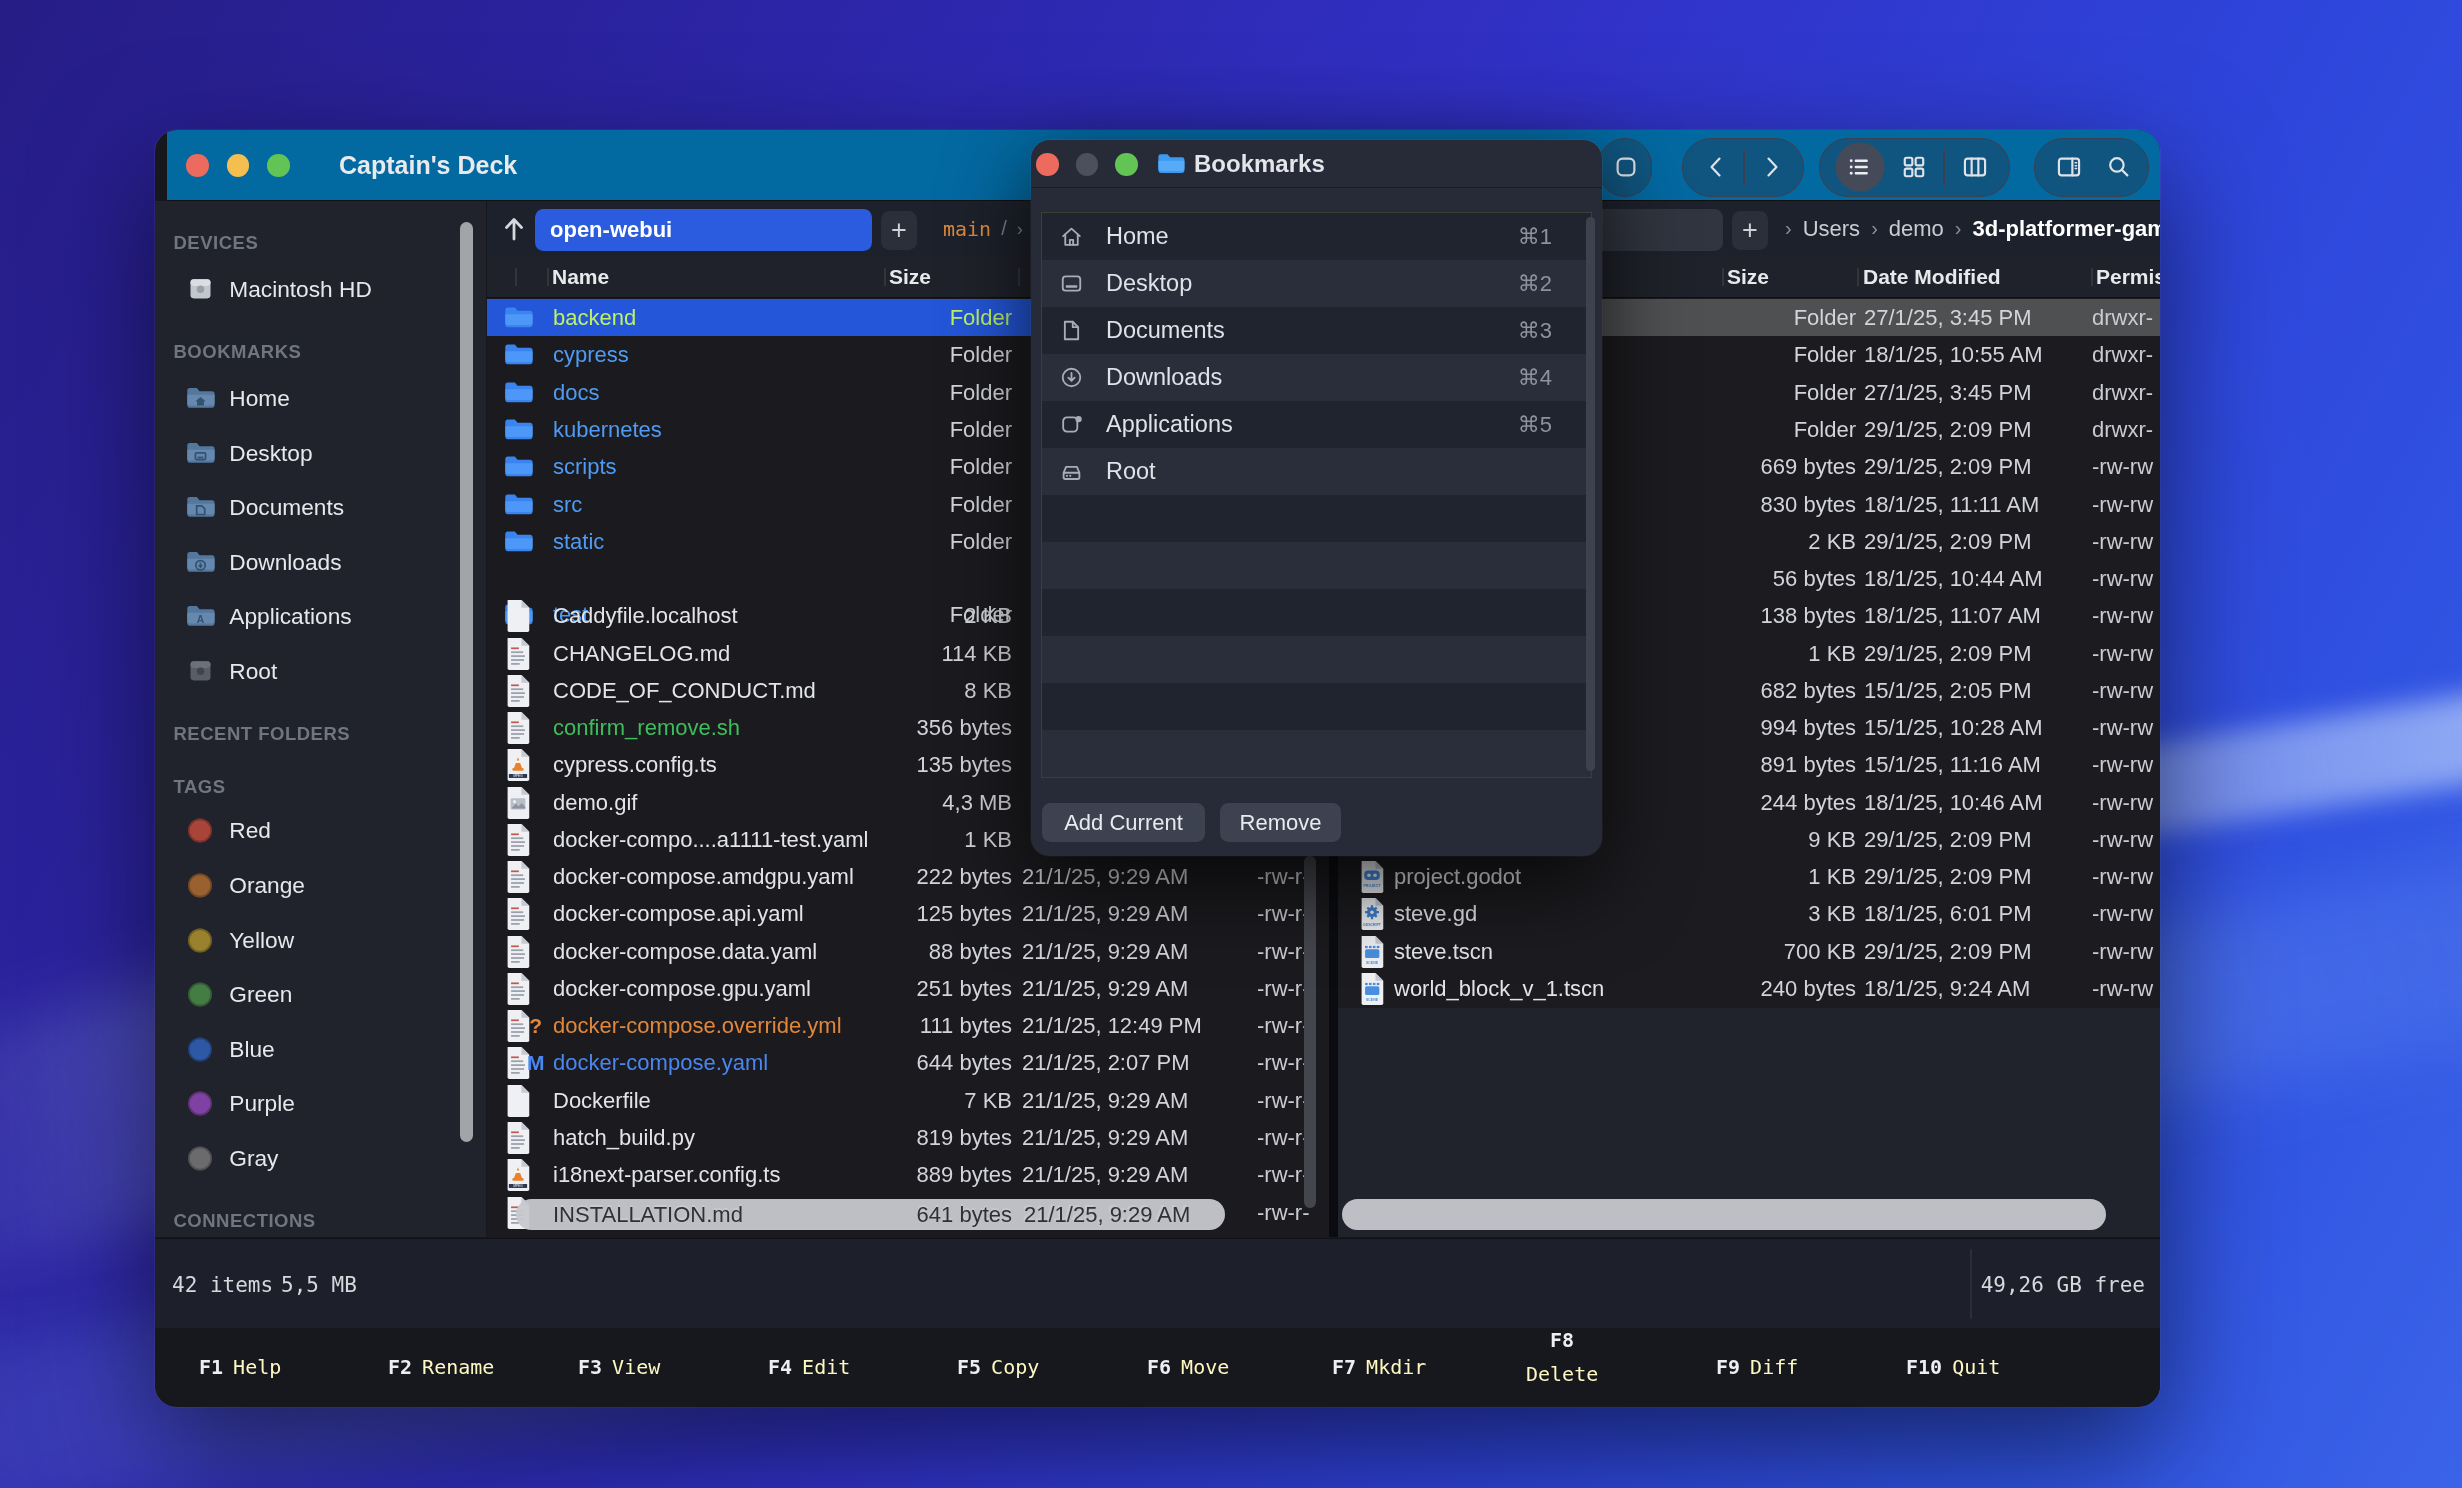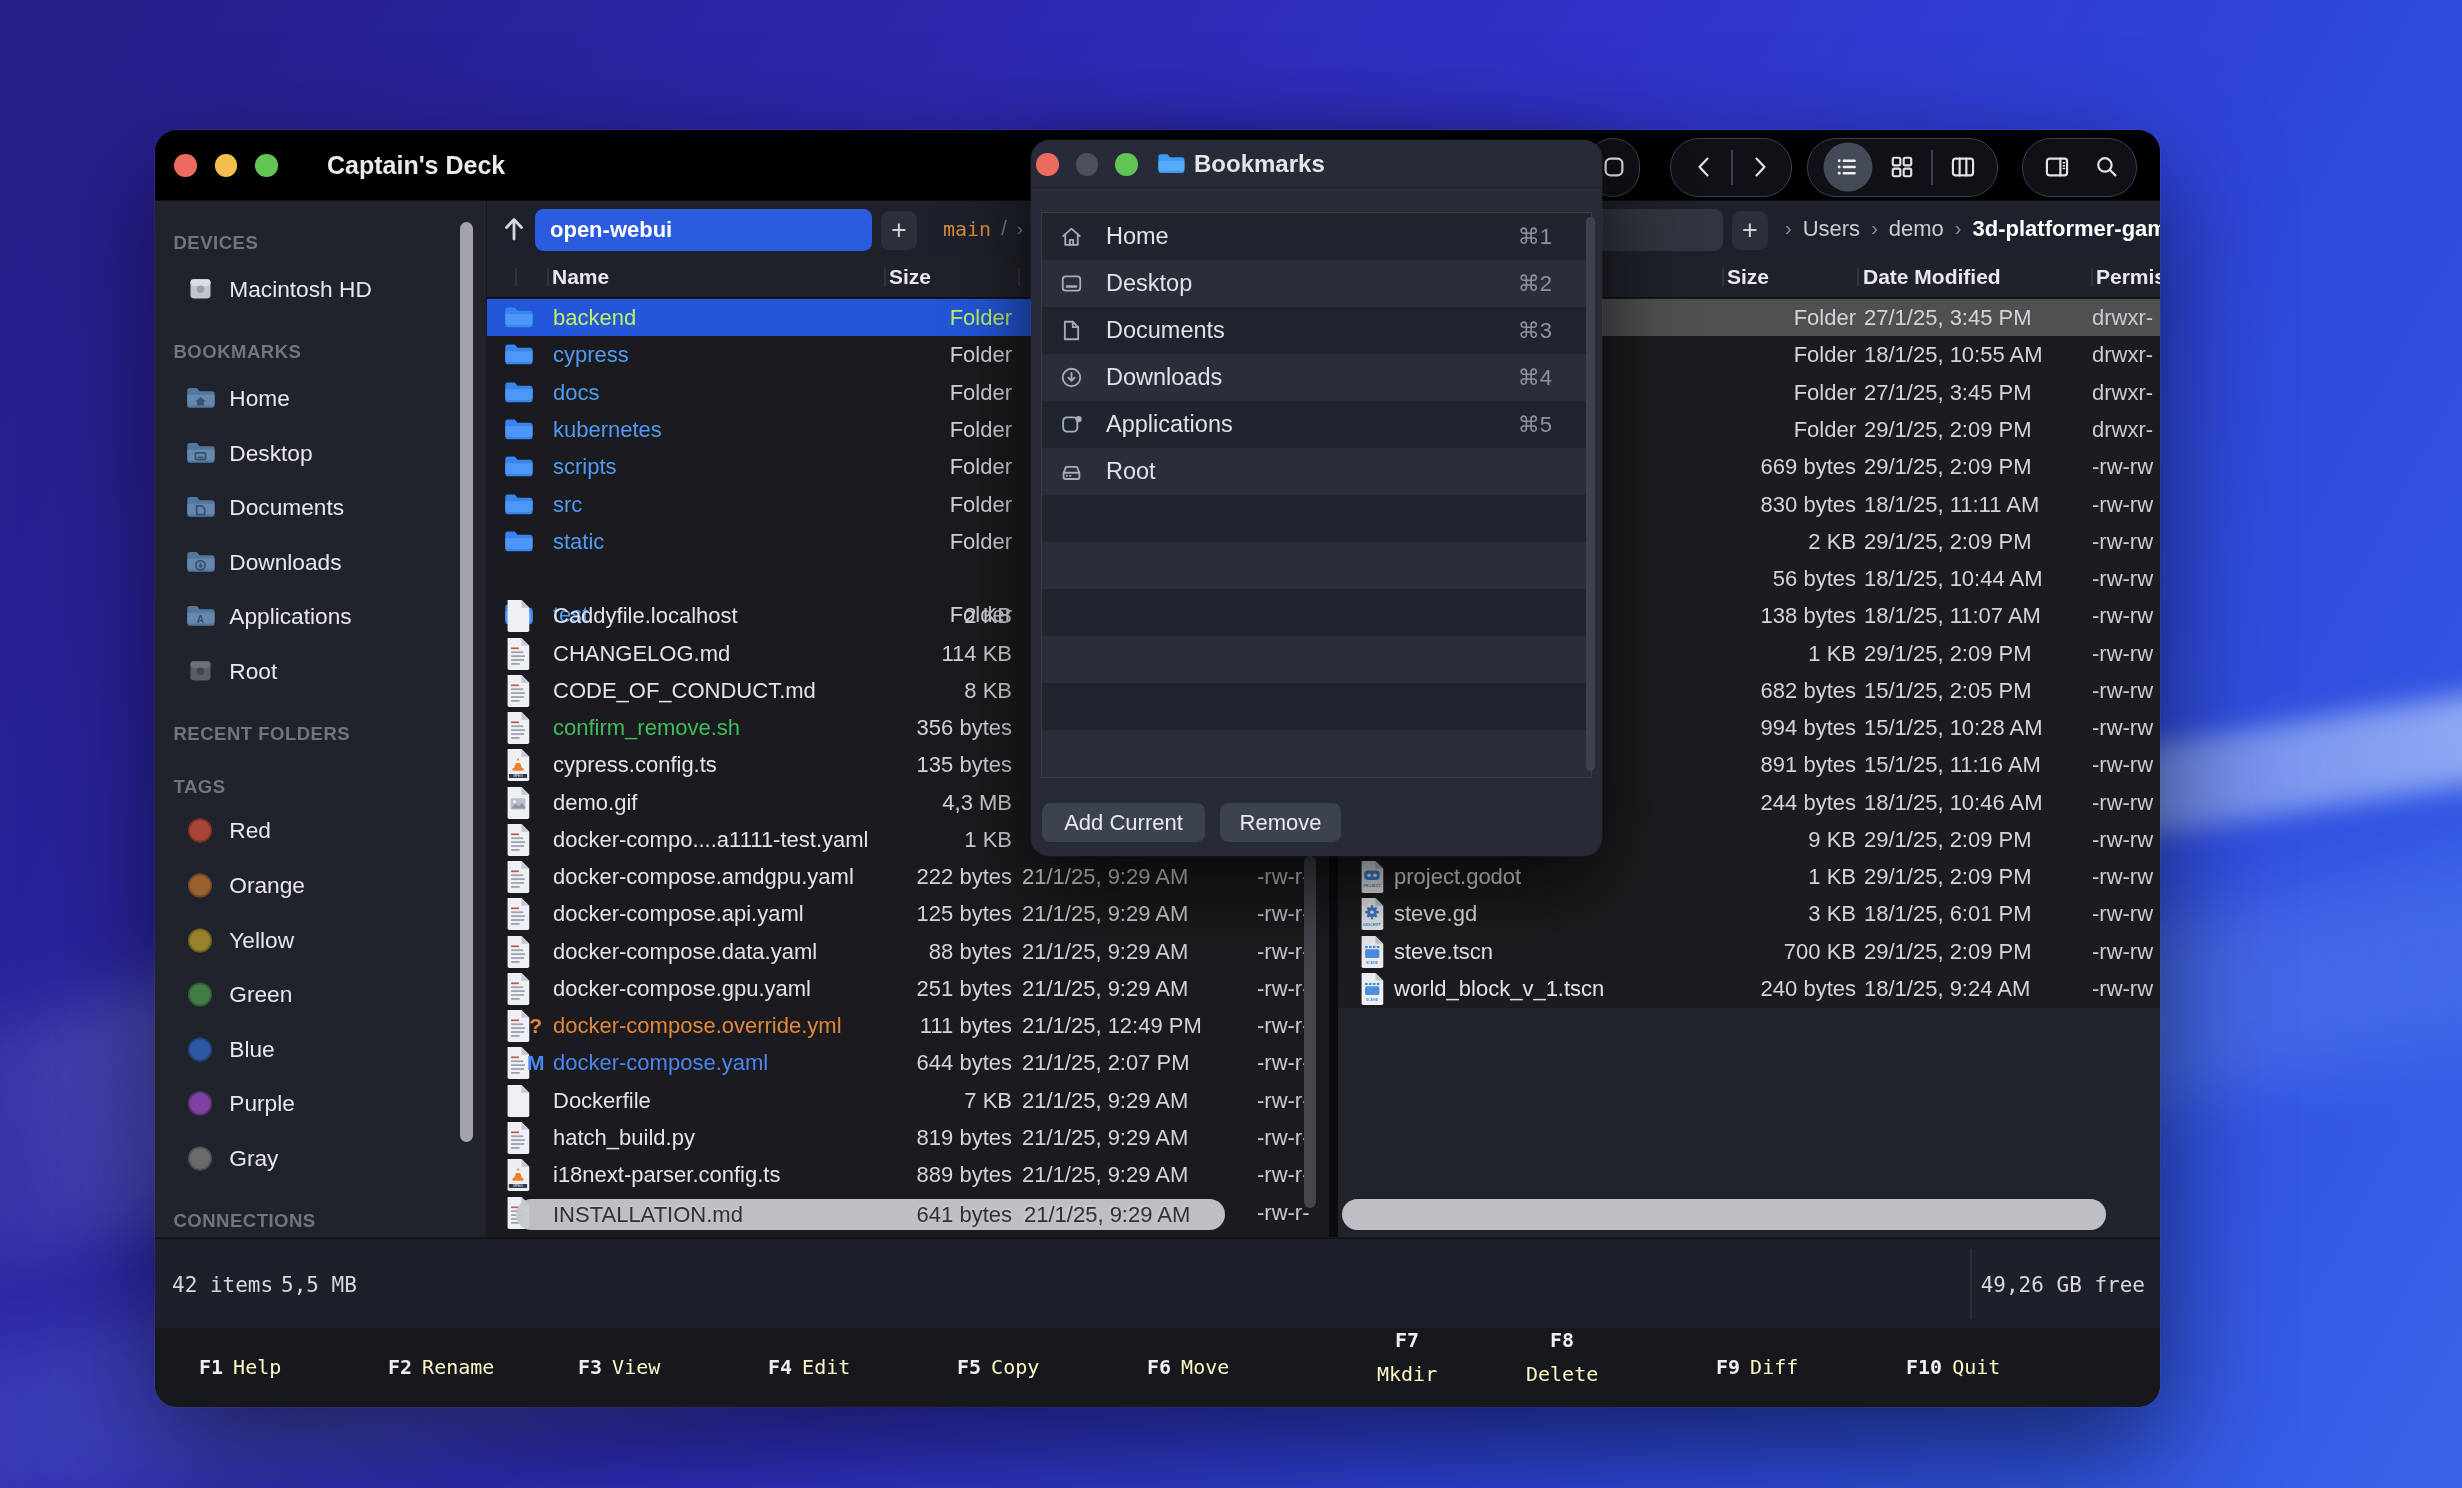--- a/index.html
+++ b/index.html
@@ -6,21 +6,21 @@
   html,body { width:2462px; height:1489px; overflow:hidden; }
   body { font-family:"Liberation Sans", sans-serif; background:linear-gradient(118deg,#261d86 0%,#2c25a8 26%,#3132c8 50%,#2e44da 70%,#3053e2 86%,#3b63e8 100%); position:relative; }
 
   .streak { position:absolute; pointer-events:none; }
   .streak.a { left:-8%; top:56%; width:72%; height:16%; background:linear-gradient(90deg,rgba(160,190,255,0),rgba(178,205,255,.55),rgba(160,190,255,0)); transform:rotate(-16deg); filter:blur(28.5px); }
   .streak.b { right:-2%; top:52%; width:44%; height:6%; background:linear-gradient(90deg,rgba(200,222,255,0),rgba(208,228,255,.6)); transform:rotate(-9deg); filter:blur(13.4px); }
   .streak.c { left:-5%; top:74%; width:110%; height:12%; background:linear-gradient(90deg,rgba(110,155,245,.15),rgba(130,170,250,.45),rgba(110,155,245,.2)); transform:rotate(-11deg); filter:blur(32px); }
 
   .window { position:absolute; left:155px; top:130px; width:2005px; height:1277px; background:#17181d; border-radius:22px; box-shadow:0 42px 117px rgba(0,0,0,.55), 0 0 0 0.8px rgba(255,255,255,.08); overflow:hidden; }
 
-  .titlebar { position:absolute; left:0; top:0; width:100%; height:71px; background:#000000; border-bottom:0.8px solid #0f1014; }
+  .titlebar { position:absolute; left:12px; top:0; width:100%; height:71px; background:#0369a1; border-bottom:0.8px solid #0f1014; }
   .lights { position:absolute; left:19.3px; top:24px; display:flex; gap:17.6px; }
   .light { width:22.7px; height:22.7px; border-radius:50%; }
   .l-red{background:#ec6a5e;} .l-yellow{background:#f4bf4f;} .l-green{background:#61c454;} .l-dim{background:#4b505c;}
   .win-title { position:absolute; left:172px; top:0; height:71px; display:flex; align-items:center; font-size:25px; font-weight:700; color:#e9eaee; }
 
   .tb-group { position:absolute; top:7.6px; height:59px; border:1.7px solid #3b4052; border-radius:29px; background:rgba(44,49,63,.35); }
   .tbi { position:absolute; top:50%; transform:translate(-50%,-50%); width:28.5px; height:28.5px; }
   .tbi svg { width:28.5px; height:28.5px; display:block; }
   .tbi-selbg { position:absolute; top:50%; transform:translate(-50%,-50%); width:49px; height:49px; border-radius:50%; background:#454a59; }
   .tb-vdiv { position:absolute; top:11.7px; width:1.7px; height:35px; background:#3b4050; }
@@ -956,21 +956,21 @@
         <span>Edit</span>
       </div>
       <div class="fkey" style="left: 802px;">
         <b>F5</b>
         <span>Copy</span>
       </div>
       <div class="fkey" style="left: 992px; align-items: center;">
         <b>F6</b>
         <span>Move</span>
       </div>
-      <div class="fkey" style="left: 1222px; flex-direction: column;">
+      <div class="fkey" style="left: 1177px;">
         <b>F7</b>
         <span>Mkdir</span>
       </div>
       <div class="fkey" style="left: 1371px; flex-direction: column;">
         <b>F8</b>
         <span>Delete</span>
       </div>
       <div class="fkey" style="left: 1561px;">
         <b>F9</b>
         <span>Diff</span>

